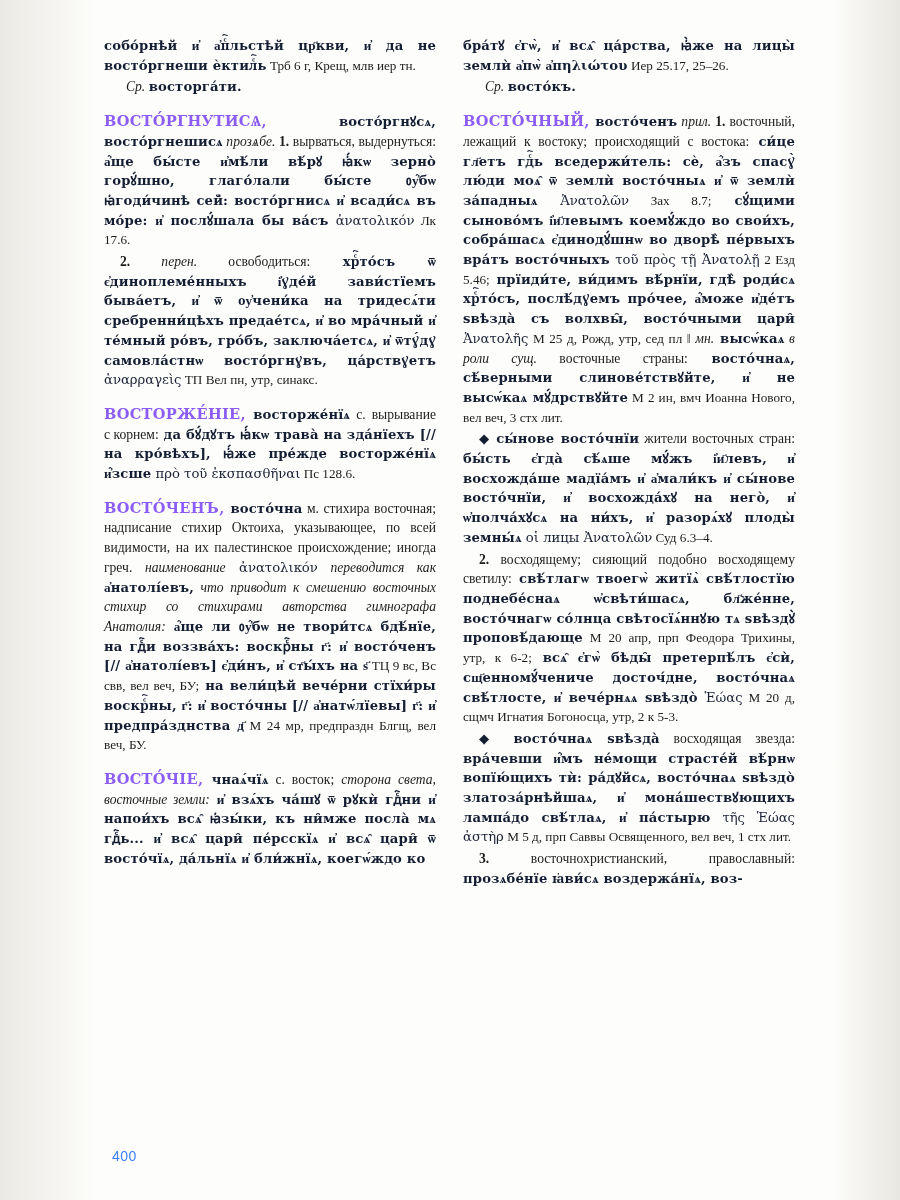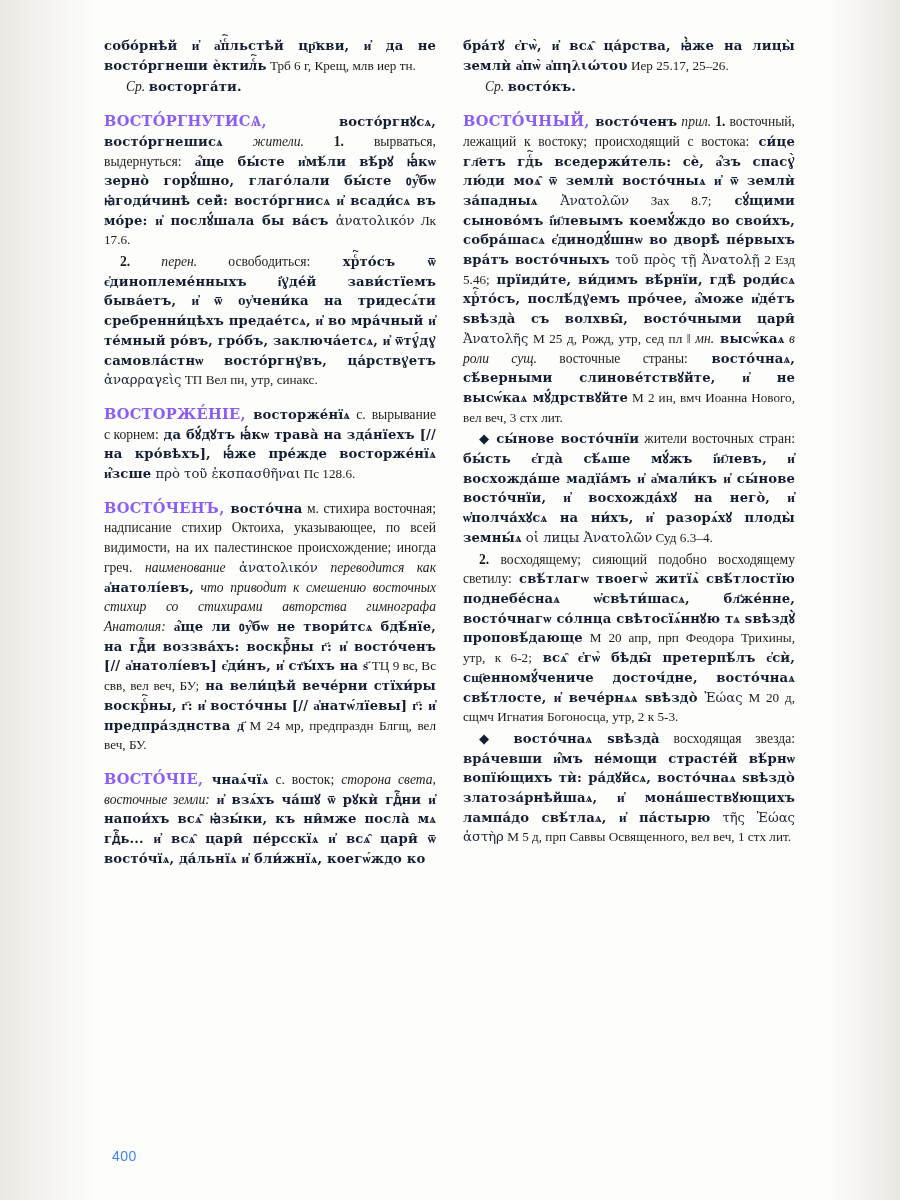--- a/index.html
+++ b/index.html
@@ -140,21 +140,21 @@
             <span class="cs">собо́рнѣй и҆ а҆пⷭ҇льстѣй цр҃кви, и҆ да не восто́ргнеши ѐктилⷭ҇ь</span><span class="ref"> Трб 6 г, Крещ, млв иер тн.</span>
           </p>
           <p class="para seealso">
             <span class="it">Ср.</span>
             <span class="cs">восторга́ти.</span>
           </p>
         </div>
 
         <div class="entry">
           <p class="para noind">
-            <span class="hw">ВОСТО́РГНУТИСѦ,</span><span class="cs"> восто́ргнꙋсѧ, восто́ргнешисѧ</span><span class="it"> жители.</span>
+            <span class="hw">ВОСТО́РГНУТИСѦ,</span><span class="cs"> восто́ргнꙋсѧ, восто́ргнешисѧ</span><span class="it"> прозѧбе.</span>
             <span style="font-weight:700">1.</span><span> вырваться, выдернуться:</span><span class="cs"> а҆́ще бы́сте и҆мѣ́ли вѣ́рꙋ ꙗ҆́кѡ зерно̀ горꙋ́шно, глаго́лали бы́сте ᲂу҆́бѡ ꙗ҆годи́чинѣ сей̀: восто́ргнисѧ и҆ всади́сѧ въ мо́ре: и҆ послꙋ́шала бы ва́съ</span><span class="gk"> ἀνατολικόν</span><span class="ref"> Лк 17.6.</span>
           </p>
           <p class="para">
             <span style="font-weight:700">2.</span><span class="it"> перен.</span><span> освободиться:</span><span class="cs"> хрⷭ҇то́съ ѿ є҆диноплеме́нныхъ і҆ꙋде́й зави́стїемъ быва́етъ, и҆ ѿ ᲂу҆чени́ка на тридесѧ́ти сребренни́цѣхъ предае́тсѧ, и҆ во мра́чный и҆ те́мный ро́въ, гро́бъ, заключа́етсѧ, и҆ ѿтꙋ́дꙋ самовла́стнѡ восто́ргнꙋвъ, ца́рствꙋетъ</span><span class="gk"> ἀναρραγεὶς</span><span class="ref"> ТП Вел пн, утр, синакс.</span>
           </p>
         </div>
 
         <div class="entry">
           <p class="para noind">
             <span class="hw">ВОСТОРЖЕ́НІЕ,</span><span class="cs"> восторже́нїѧ</span><span> с.</span><span> вырывание с корнем:</span><span class="cs"> да бꙋ́дꙋтъ ꙗ҆́кѡ трава̀ на зда́нїехъ [// на кро́вѣхъ], ꙗ҆́же пре́жде восторже́нїѧ и҆́зсше</span><span class="gk"> πρὸ τοῦ ἐκσπασθῆναι</span><span class="ref"> Пс 128.6.</span>
@@ -200,20 +200,23 @@
 
           <p class="para">
             <span style="font-weight:700">2.</span><span> восходящему; сияющий подобно восходящему светилу:</span><span class="cs"> свѣ́тлагѡ твоегѡ̀ житїѧ̀ свѣ́тлостїю поднебе́снаѧ ѡ҆свѣти́шасѧ, бл҃же́нне, восто́чнагѡ со́лнца свѣтосїѧ́ннꙋю тѧ ѕвѣздꙋ̀ проповѣ́дающе</span><span class="ref"> М 20 апр, прп Феодора Трихины, утр, к 6-2;</span><span class="cs"> всѧ̑ є҆гѡ̀ бѣды̑ претерпѣ́лъ є҆сѝ, сщ҃енномꙋ́чениче досточ́дне, восто́чнаѧ свѣ́тлосте, и҆ вече́рнѧѧ ѕвѣздо̀</span><span class="gk"> Ἑώας</span><span class="ref"> М 20 д, сщмч Игнатия Богоносца, утр, 2 к 5-3.</span>
           </p>
 
           <p class="para bullet">
             <span class="cs">◆</span>
             <span class="cs">восто́чнаѧ ѕвѣзда̀</span><span> восходящая звезда:</span><span class="cs"> вра́чевши и҆́мъ не́мощи страсте́й вѣ́рнѡ вопїю́щихъ тѝ: ра́дꙋйсѧ, восто́чнаѧ ѕвѣздо̀ златоза́рнѣйшаѧ, и҆ мона́шествꙋющихъ лампа́до свѣ́тлаѧ, и҆ па́стырю</span><span class="gk"> τῆς Ἑώας ἀστὴρ</span><span class="ref"> М 5 д, прп Саввы Освященного, вел веч, 1 стх лит.</span>
           </p>
 
+          <p class="para">
+            <span style="font-weight:700">3.</span><span> восточнохристианский, православный:</span><span class="cs"> прозѧбе́нїе ꙗ҆ви́сѧ воздержа́нїѧ, воз-</span>
+          </p>
         </div>
 
       </div>
     </div>
   </div>
 
   <div class="pagenum">400</div>
 </div>
 
 </body></html>

